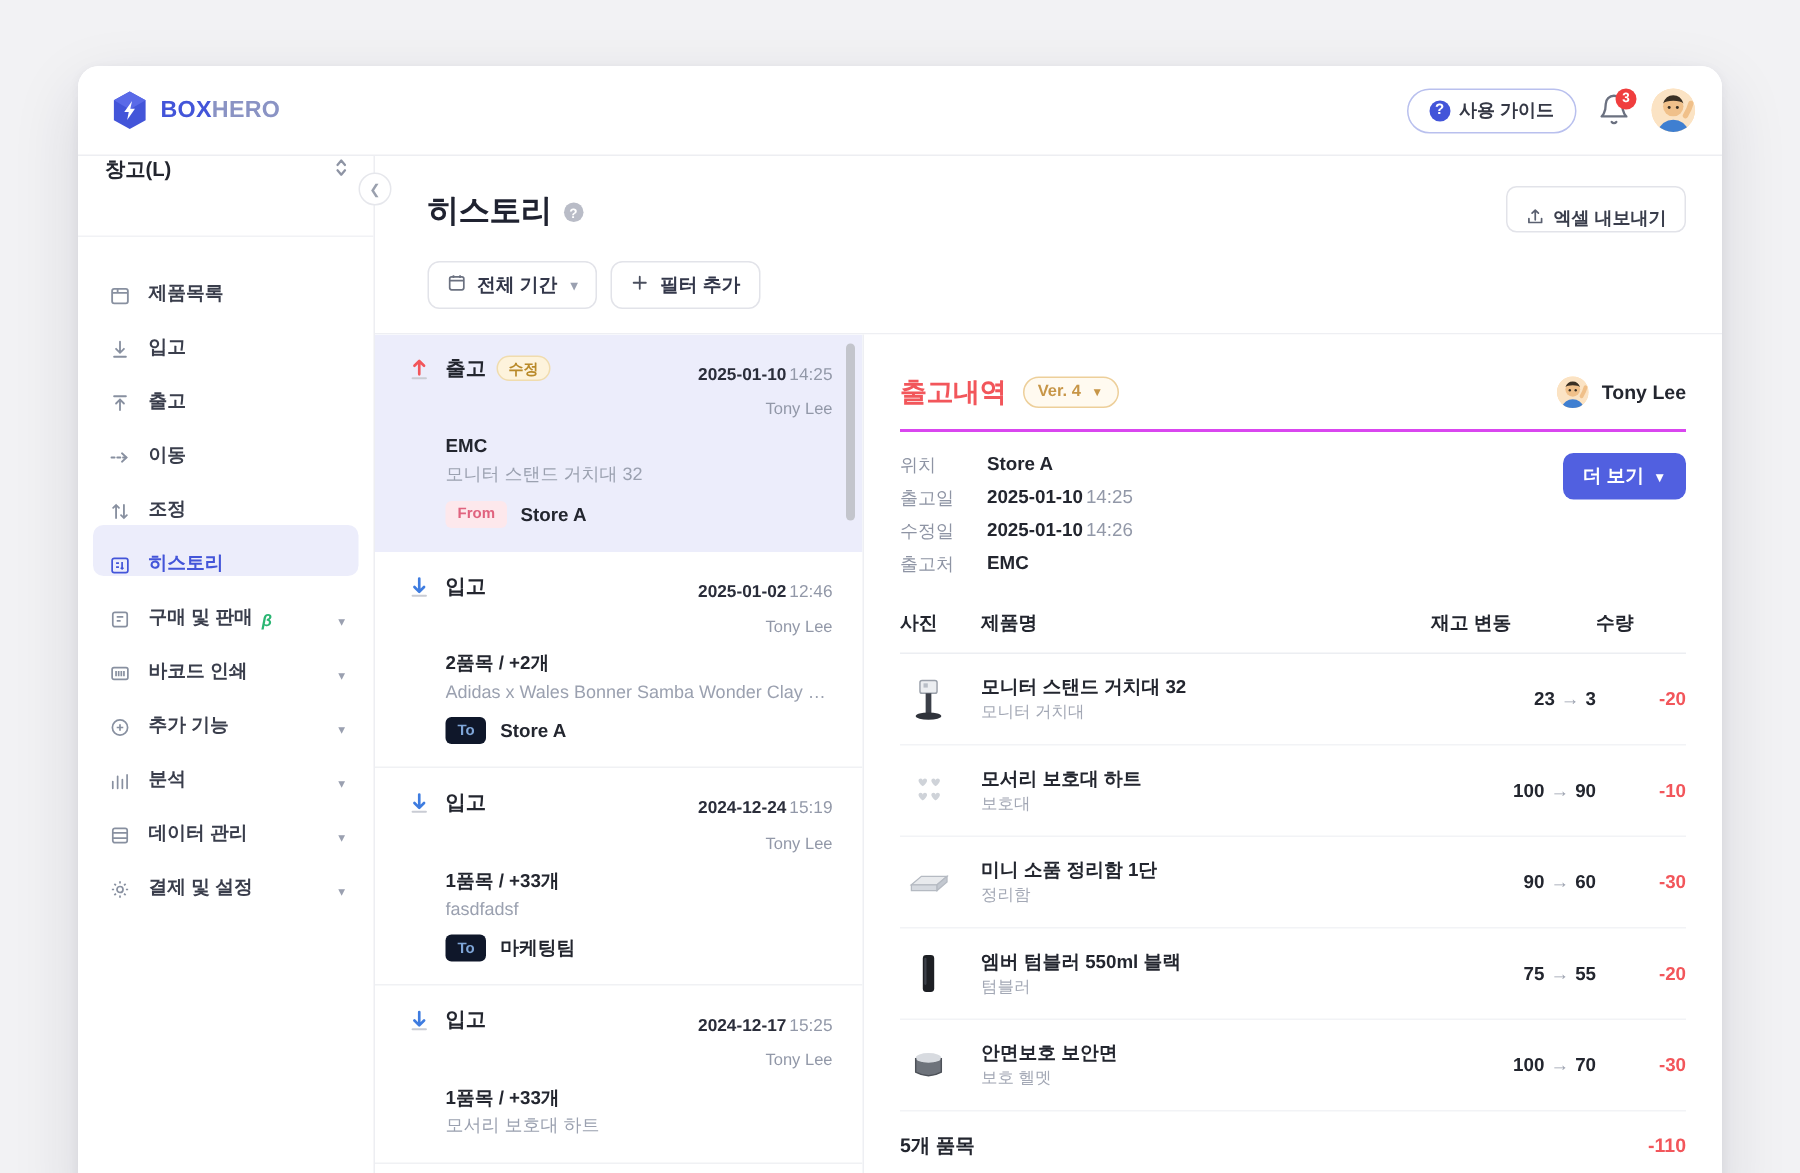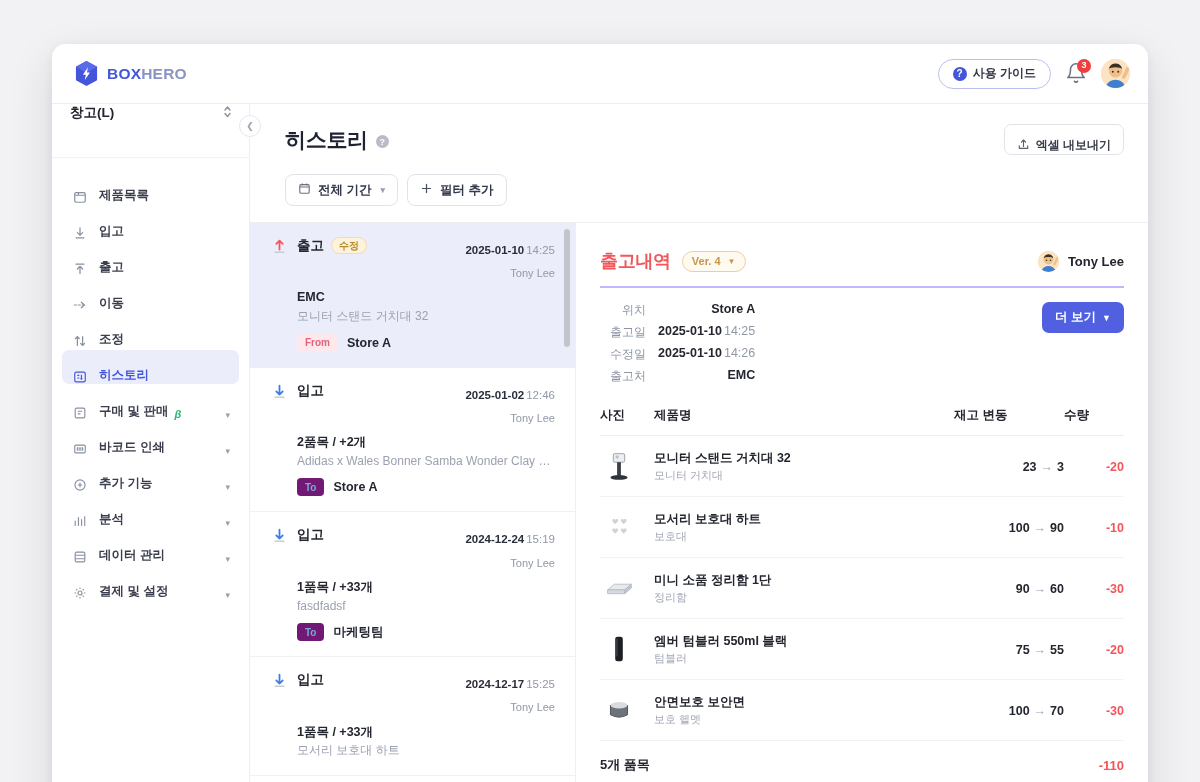--- a/index.html
+++ b/index.html
@@ -175,47 +175,47 @@
   .hi-count { font-size: 12.5px; font-weight: 700; color: #23262f; line-height: 1.5; }
   .hi-sub { font-size: 12.5px; font-weight: 700; color: #23262f; line-height: 1.5; }
   .hi-desc { font-size: 12px; color: #9ba1b0; line-height: 1.55; white-space: nowrap; overflow: hidden; text-overflow: ellipsis; max-width: 270px; }
   .hi-loc { display: flex; align-items: center; gap: 9px; margin-top: 8px; }
   .loc-tag {
     height: 18px; padding: 0 8px; border-radius: 4px;
     font-size: 10px; font-weight: 700;
     display: inline-flex; align-items: center;
   }
   .loc-tag.from { background: #fde8ec; color: #e0637f; }
-  .loc-tag.to { background: #701a75; color: #7fa6d8; }
+  .loc-tag.to { background: #0f172a; color: #7fa6d8; }
   .loc-name { font-size: 12.5px; font-weight: 700; color: #23262f; }
 
   .list-scrollbar {
     position: absolute; top: 6px; right: 5px;
     width: 6px; height: 118px;
     background: #c3c5cc; border-radius: 3px;
   }
 
   
   .detail { flex: 1; min-width: 0; overflow: hidden; padding: 26px 24px 0 24px; background:#fff; }
-  .detail-head { display: flex; align-items: center; padding-bottom: 13px; border-bottom: 2px solid #c4b5fd; }
+  .detail-head { display: flex; align-items: center; padding-bottom: 13px; border-bottom: 2px solid #d946ef; }
   .detail-title { font-size: 18px; font-weight: 700; color: #f2565b; letter-spacing: -.3px; }
   .ver-badge {
     margin-left: 11px; height: 21px; padding: 0 9px;
     border: 1px solid #edcf9a; border-radius: 11px;
     background: #fffaf0; color: #c79648;
     font-size: 11px; font-weight: 700;
     display: inline-flex; align-items: center; gap: 7px; cursor: pointer;
   }
   .ver-badge .caret { font-size: 8px; }
   .detail-user { margin-left: auto; display: flex; align-items: center; gap: 9px; }
   .detail-user .av { width: 21px; height: 21px; border-radius: 50%; background: #ffd9a8; overflow:hidden; display:block; }
   .detail-user .nm { font-size: 13px; font-weight: 700; color: #23262f; }
 
   .info-row { display: flex; align-items: flex-start; padding-top: 14px; }
-  .info-grid { display: grid; grid-template-columns: 46px auto; row-gap: 5px; column-gap: 12px; text-align: right; }
+  .info-grid { display: grid; grid-template-columns: 46px auto; row-gap: 5px; column-gap: 12px; }
   .info-k { font-size: 12px; color: #8e94a4; }
   .info-v { font-size: 12.5px; font-weight: 700; color: #23262f; }
   .info-v .t { color: #9298a8; font-weight: 400; margin-left: 2px; }
   .more-btn {
     margin-left: auto;
     display: flex; align-items: center; gap: 6px;
     height: 31px; padding: 0 13px; border-radius: 7px;
     background: #5160e0; color: #fff; border: none;
     font-size: 12.5px; font-weight: 700; cursor: pointer; white-space: nowrap;
   }

